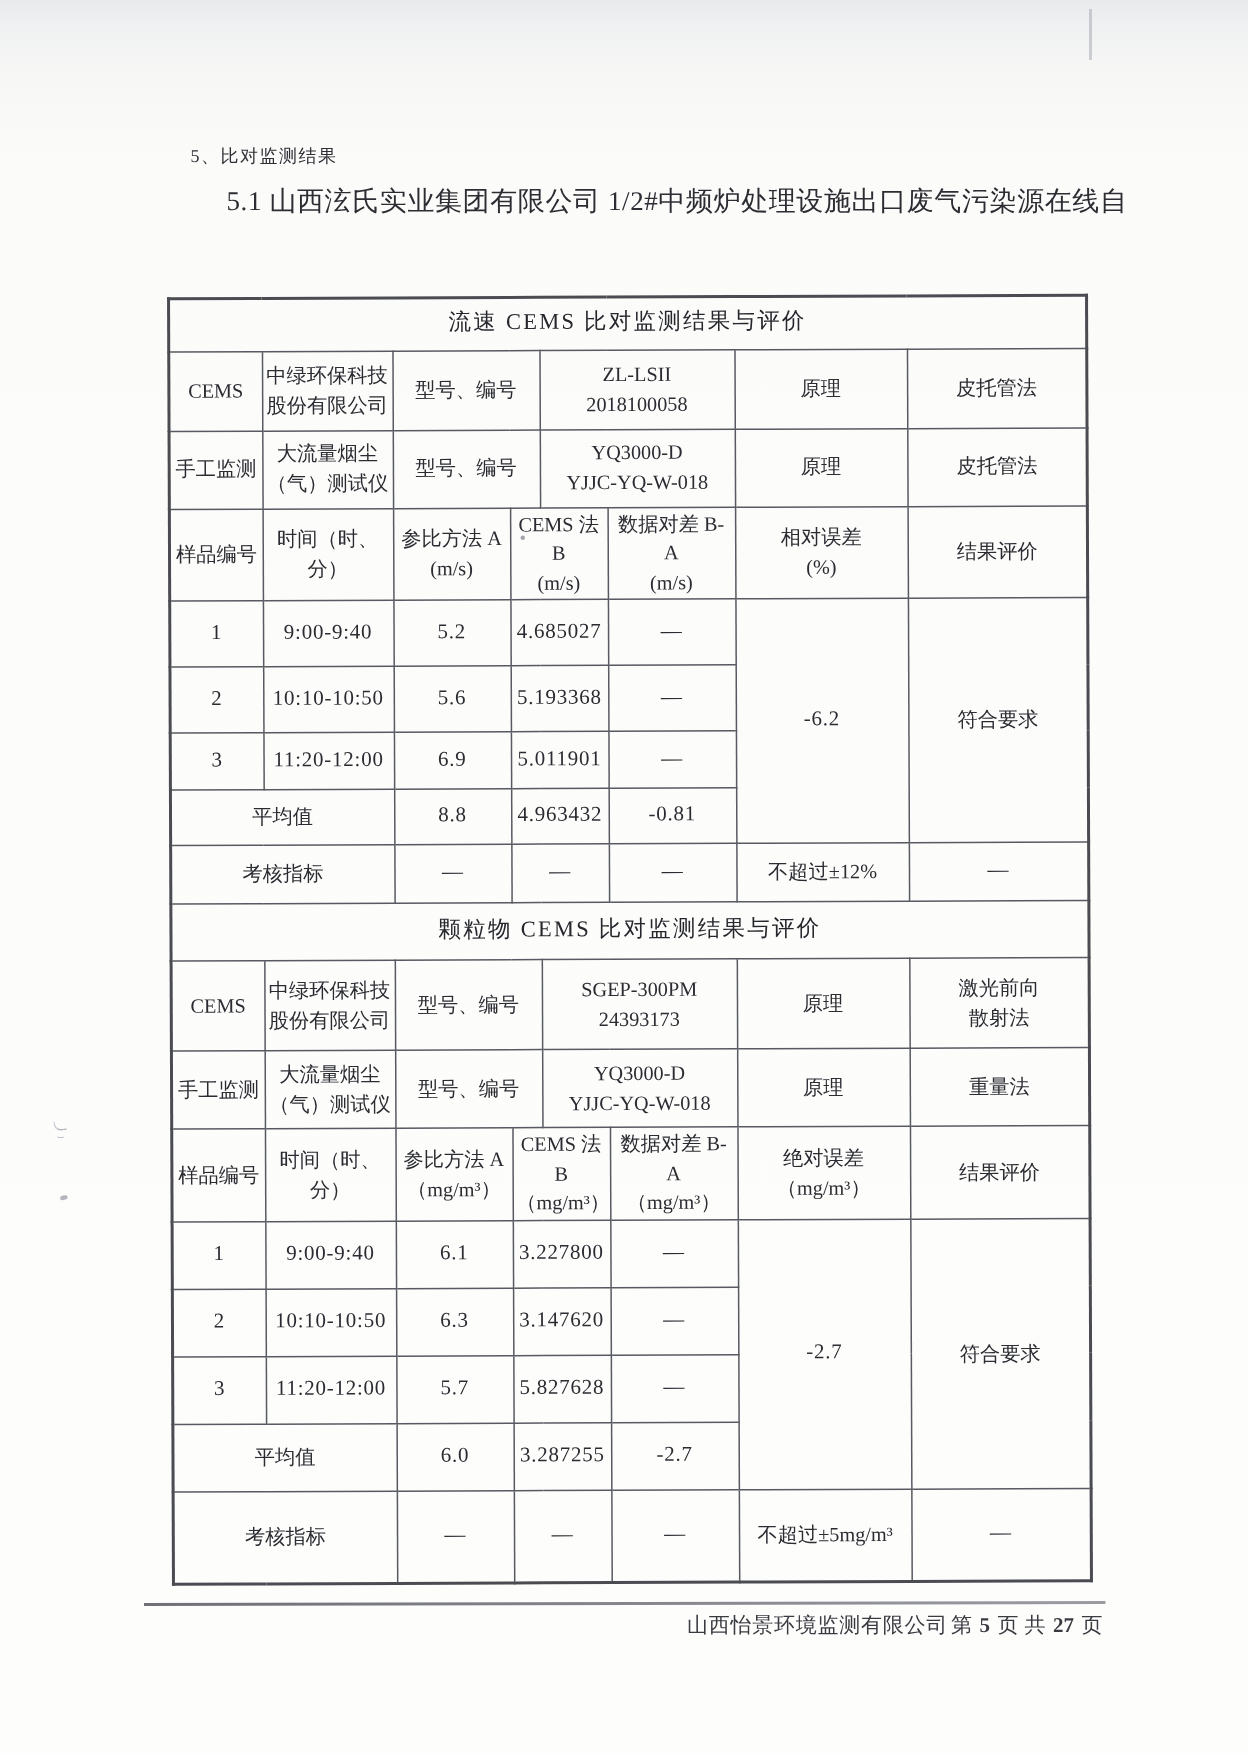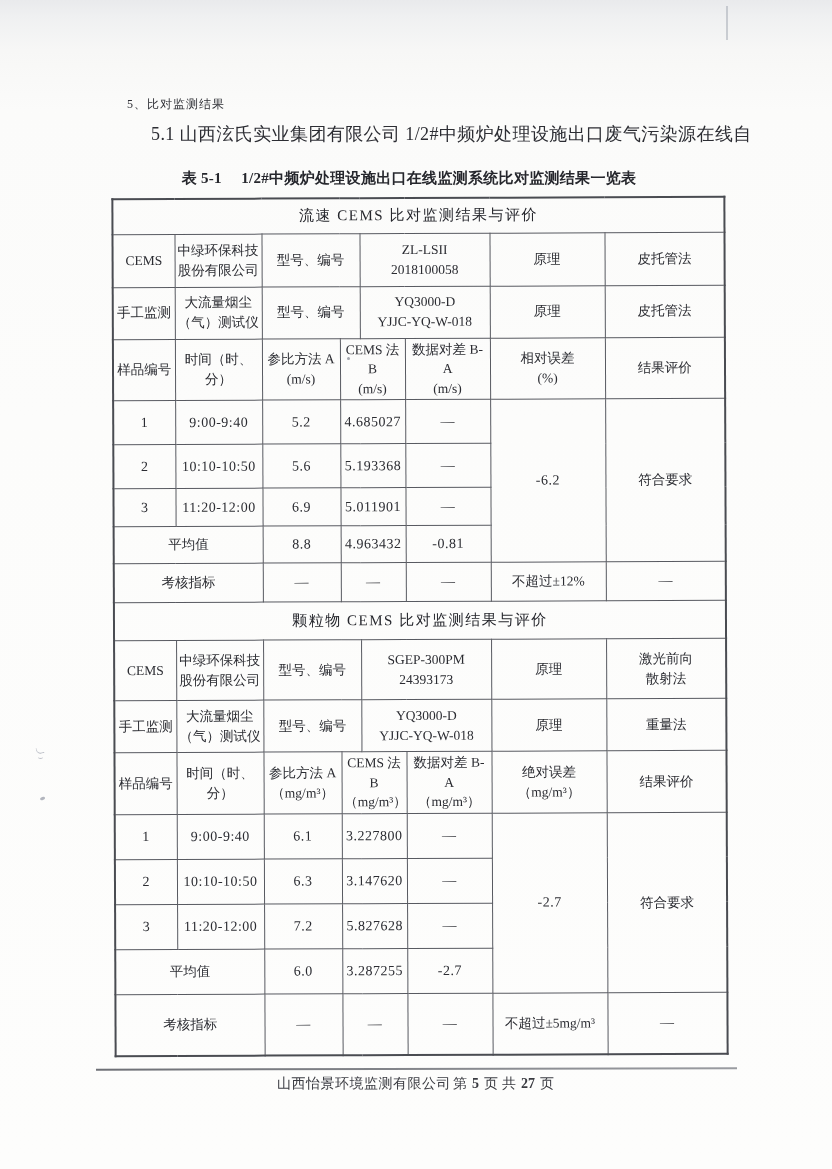--- a/index.html
+++ b/index.html
@@ -27,40 +27,39 @@
     padding:1px 2px;line-height:1.45;
     white-space:pre-line;overflow:hidden;
   }
   td.sec-title{font-size:15px;letter-spacing:1.5px;color:#26272d;}
   td.num{font-size:14px;letter-spacing:0.5px;}
   tr.h35{height:35px}tr.h37{height:37px}tr.h38{height:38px}tr.h39{height:39px}
   tr.h44{height:44px}tr.h45{height:45px}tr.h52{height:52px}tr.h53{height:53px}
   tr.h58{height:58px}tr.h60{height:60px}tr.h62{height:62px}
   .footer-rule{position:absolute;left:96px;top:1068px;width:641px;height:2px;
     background:linear-gradient(90deg,#6e7076,#9a9ca1);transform:rotate(-0.12deg);}
-  .footer{position:absolute;left:96px;top:1075px;width:641px;display:flex;justify-content:center;align-items:baseline;font-size:14px;color:#3a3b41;}
+  .footer{position:absolute;left:96px;top:1075px;width:641px;display:flex;justify-content:flex-end;align-items:baseline;font-size:14px;color:#3a3b41;}
   .footer .company{letter-spacing:0.5px;}
   .page-info span{margin:0 2px;}
   .page-info .pgnum{font-weight:bold;margin:0 3px;}
   
   .mark{position:absolute;pointer-events:none;}
   .squiggle1{left:36px;top:747px;width:7px;height:6px;border-bottom:1.6px solid rgba(115,122,140,0.55);border-left:1.2px solid rgba(115,122,140,0.35);border-radius:0 0 0 70%;transform:rotate(-12deg);}
   .squiggle2{left:38px;top:755px;width:5px;height:3px;border-bottom:1.4px solid rgba(115,122,140,0.45);border-radius:0 0 60% 60%;}
   .dot1{left:40px;top:797px;width:5px;height:2.5px;background:rgba(105,112,130,0.5);border-radius:50%;transform:rotate(-18deg);}
   .speck1{left:347px;top:357px;width:3px;height:3px;background:rgba(90,95,110,0.55);border-radius:50%;}
   .edge-shade{left:726px;top:6px;width:2px;height:34px;background:rgba(160,165,175,0.5);}
 </style>
 </head>
 <body>
 
 <div class="page">
 
   <div class="heading">5、比对监测结果</div>
   <div class="para para1">5.1 山西泫氏实业集团有限公司 1/2#中频炉处理设施出口废气污染源在线自</div>
-  <div class="caption">表 5-1　 1/2#中频炉处理设施出口在线监测系统比对监测结果一览表</div>
 
   <table class="report">
     <colgroup>
       <col style="width:62px">
         <col style="width:87px">
         <col style="width:78px">
         <col style="width:20px">
       <col style="width:45px">
         <col style="width:85px">
         <col style="width:115px">
@@ -191,21 +190,21 @@
       <tr class="h45">
         <td class="num">2</td>
         <td class="num">10:10-10:50</td>
         <td class="num">6.3</td>
         <td colspan="2" class="num">3.147620</td>
         <td class="num">—</td>
       </tr>
       <tr class="h45">
         <td class="num">3</td>
         <td class="num">11:20-12:00</td>
-        <td class="num">7.2</td>
+        <td class="num">5.7</td>
         <td colspan="2" class="num">5.827628</td>
         <td class="num">—</td>
       </tr>
       <tr class="h45">
         <td colspan="2">平均值</td>
         <td class="num">6.0</td>
         <td colspan="2" class="num">3.287255</td>
         <td class="num">-2.7</td>
       </tr>
       <tr class="h62">

